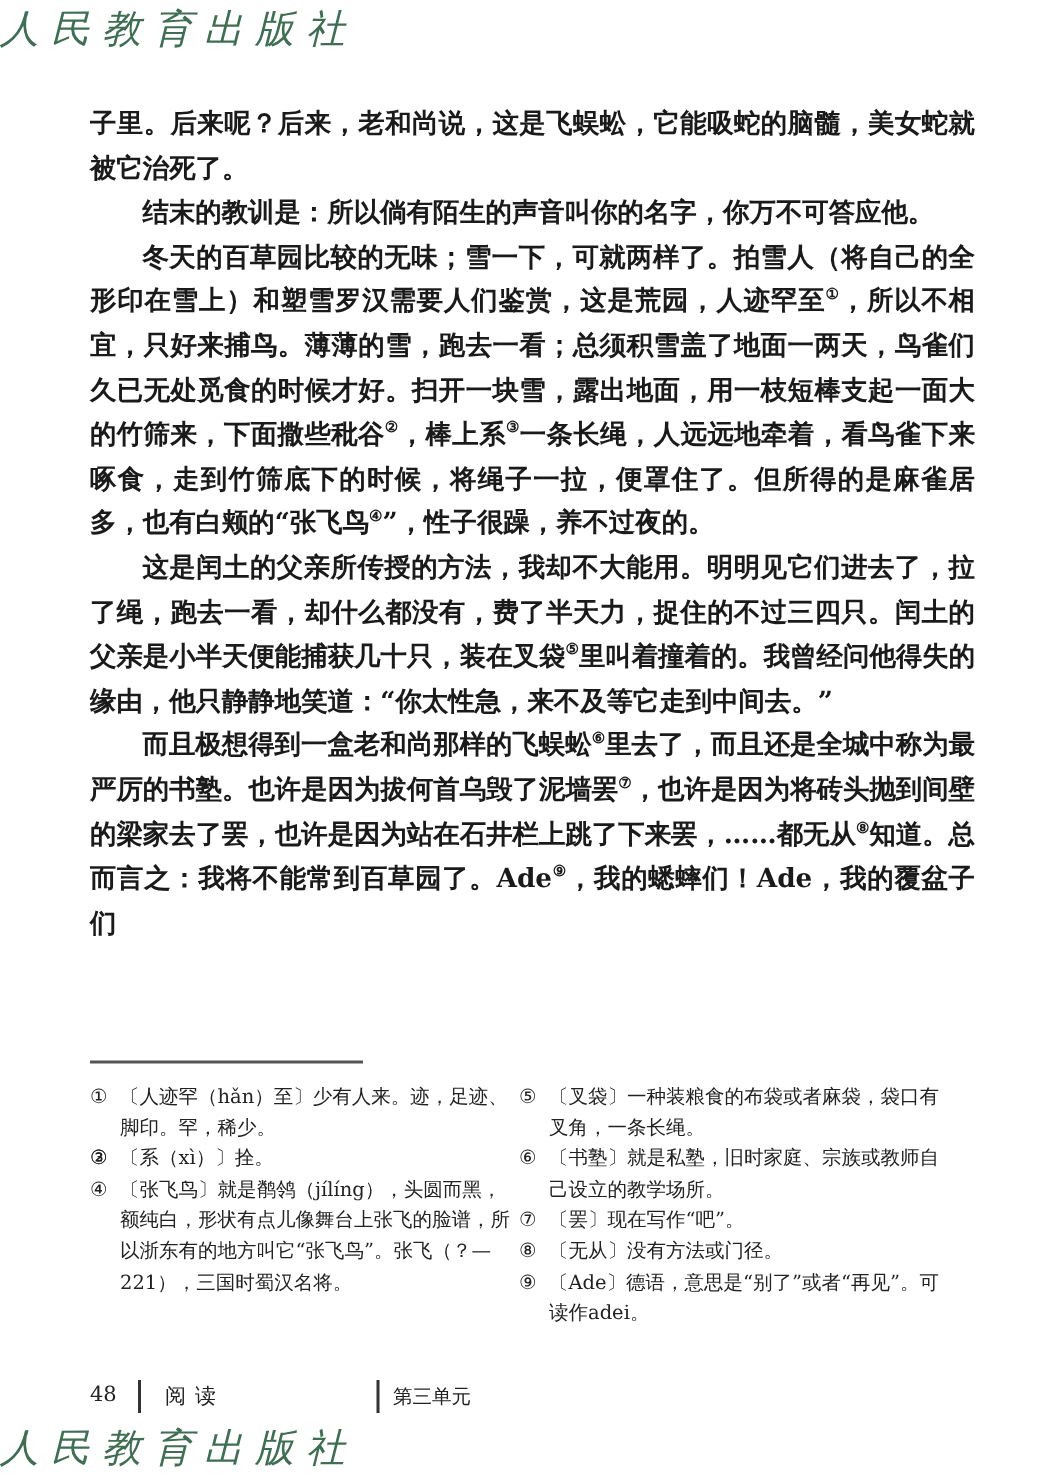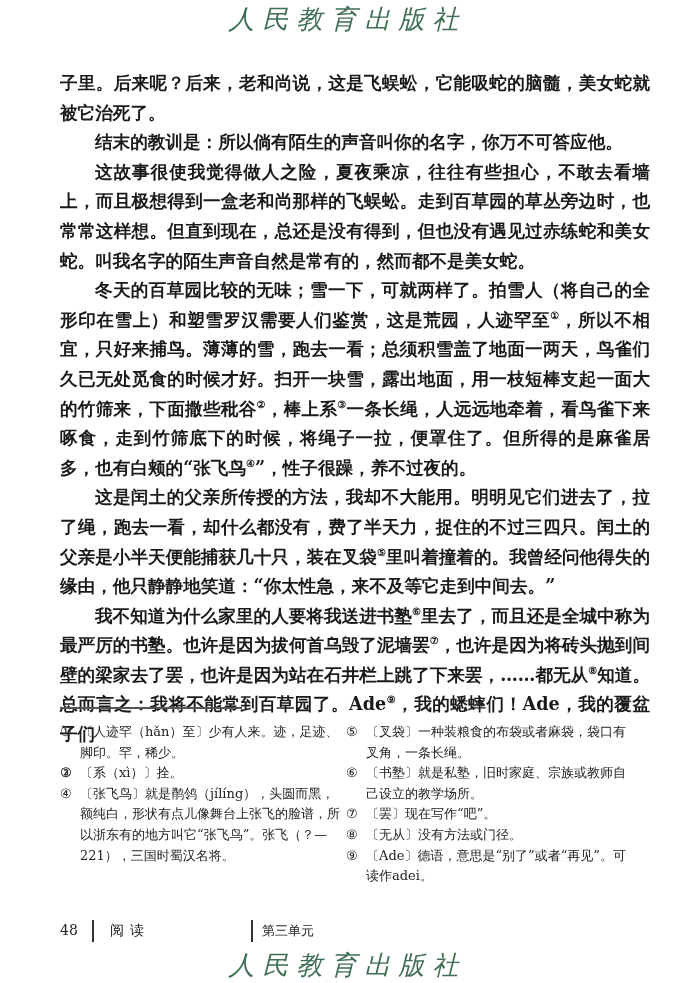--- a/index.html
+++ b/index.html
@@ -1,18 +1,18 @@
 <!DOCTYPE html>
 <html><head>
 <meta charset="utf-8">
 <style>
   html, body { margin: 0; padding: 0; background: #ffffff; }
   body { width: 695px; height: 983px; position: relative; overflow: hidden;
          font-family: "DejaVu Serif", "Liberation Serif", serif; color: #1a1a1a; }
-  .logo { position: absolute; left: 0; width: 695px; text-align: center;
+  .logo { position: absolute; left: 0; width: 695px; 
           font-family: "DejaVu Serif", serif; font-style: italic; font-size: 26px;
           color: #3f6f52; letter-spacing: 8px; }
   .logo-top { top: 2px; }
   .logo-bottom { top: 948px; }
   .main { position: absolute; left: 60px; top: 68px; width: 590px; font-weight: bold; }
   .para { font-size: 17.6px; line-height: 29.6px; margin: 0; text-align: justify; }
   .indent { text-indent: 35px; }
   sup { font-size: 10px; line-height: 0; vertical-align: super; }
   .rule { position: absolute; left: 60px; top: 707px; width: 182px; height: 1.5px; background: #555; }
   .notes { position: absolute; top: 722px; font-size: 13px; line-height: 20.6px; color: #222; }
@@ -27,24 +27,23 @@
   .unit { left: 262px; font-size: 13px; }
 </style>
 </head>
 <body>
 
 <div class="logo logo-top">人民教育出版社</div>
 
 <div class="main" id="main">
     <p class="para"><span>子里。后来呢？后来，老和尚说，这是飞蜈蚣，它能吸蛇的脑髓，美女蛇就被它治死了。</span></p>
     <p class="para indent"><span>结末的教训是：所以倘有陌生的声音叫你的名字，你万不可答应他。</span></p>
-    <p class="para indent"><span>这故事很使我觉得做人之险，夏夜乘凉，往往有些担心，不敢去看墙上，而且极想得到一盒老和尚那样的飞蜈蚣。走到百草园的草丛旁边时，也常常这样想。但直到现在，总还是没有得到，但也没有遇见过赤练蛇和美女蛇。叫我名字的陌生声音自然是常有的，然而都不是美女蛇。</span></p>
     <p class="para indent"><span>冬天的百草园比较的无味；雪一下，可就两样了。拍雪人（将自己的全形印在雪上）和塑雪罗汉需要人们鉴赏，这是荒园，人迹罕至</span><sup>①</sup><span>，所以不相宜，只好来捕鸟。薄薄的雪，跑去一看；总须积雪盖了地面一两天，鸟雀们久已无处觅食的时候才好。扫开一块雪，露出地面，用一枝短棒支起一面大的竹筛来，下面撒些秕谷</span><sup>②</sup><span>，棒上系</span><sup>③</sup><span>一条长绳，人远远地牵着，看鸟雀下来啄食，走到竹筛底下的时候，将绳子一拉，便罩住了。但所得的是麻雀居多，也有白颊的“张飞鸟</span><sup>④</sup><span>”，性子很躁，养不过夜的。</span></p>
     <p class="para indent"><span>这是闰土的父亲所传授的方法，我却不大能用。明明见它们进去了，拉了绳，跑去一看，却什么都没有，费了半天力，捉住的不过三四只。闰土的父亲是小半天便能捕获几十只，装在叉袋</span><sup>⑤</sup><span>里叫着撞着的。我曾经问他得失的缘由，他只静静地笑道：“你太性急，来不及等它走到中间去。”</span></p>
-    <p class="para indent"><span>我不知道为什么家里的人要将我送进书塾</span><sup>⑥</sup><span>里去了，而且还是全城中称为最严厉的书塾。也许是因为拔何首乌毁了泥墙罢</span><sup>⑦</sup><span>，也许是因为将砖头抛到间壁的梁家去了罢，也许是因为站在石井栏上跳了下来罢，……都无从</span><sup>⑧</sup><span>知道。总而言之：我将不能常到百草园了。Ade</span><sup>⑨</sup><span>，我的蟋蟀们！Ade，我的覆盆子们</span></p>
+    <p class="para indent"><span>而且极想得到一盒老和尚那样的飞蜈蚣</span><sup>⑥</sup><span>里去了，而且还是全城中称为最严厉的书塾。也许是因为拔何首乌毁了泥墙罢</span><sup>⑦</sup><span>，也许是因为将砖头抛到间壁的梁家去了罢，也许是因为站在石井栏上跳了下来罢，……都无从</span><sup>⑧</sup><span>知道。总而言之：我将不能常到百草园了。Ade</span><sup>⑨</sup><span>，我的蟋蟀们！Ade，我的覆盆子们</span></p>
   </div>
 
 <div class="rule"></div>
 
 <div class="notes notes-left" id="notes-left">
     <p class="note"><span class="num">①</span><span>〔人迹罕（hǎn）至〕少有人来。迹，足迹、脚印。罕，稀少。</span></p>
     <p class="note"><span class="num">②</span></p>
     <p class="note"><span class="num">③</span><span>〔系（xì）〕拴。</span></p>
     <p class="note"><span class="num">④</span><span>〔张飞鸟〕就是鹡鸰（jílíng），头圆而黑，额纯白，形状有点儿像舞台上张飞的脸谱，所以浙东有的地方叫它“张飞鸟”。张飞（？—221），三国时蜀汉名将。</span></p>
   </div>

